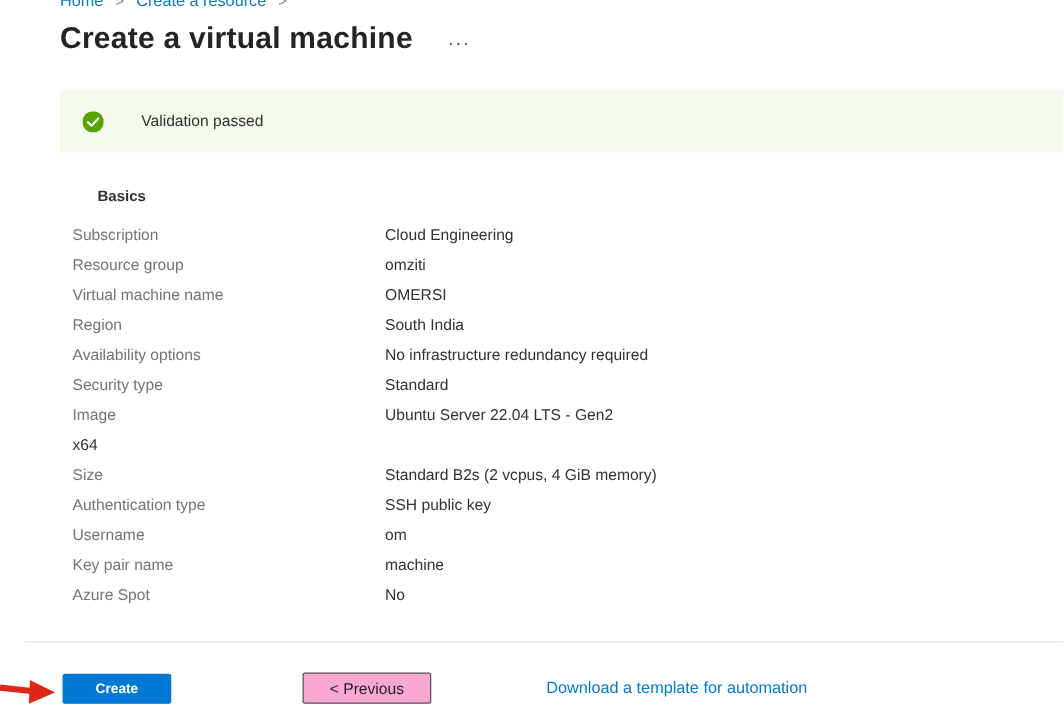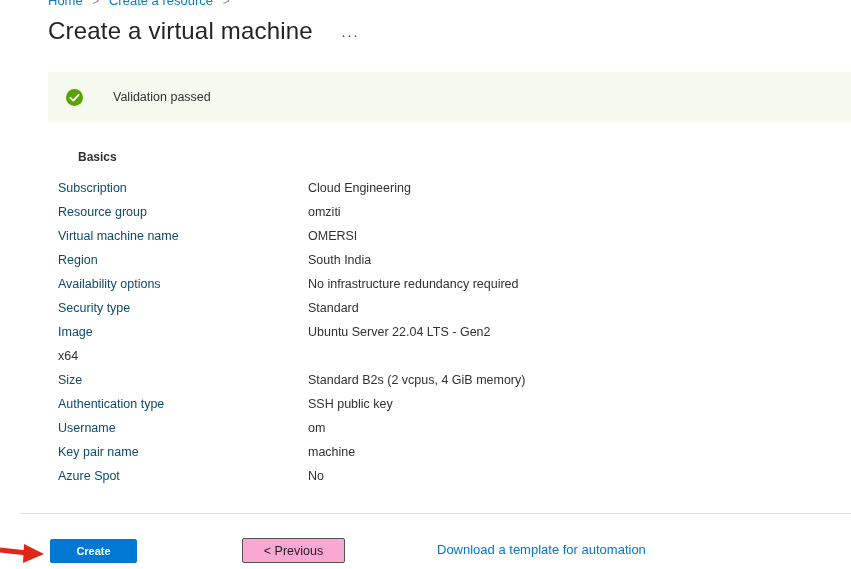--- a/index.html
+++ b/index.html
@@ -26,21 +26,21 @@
     color: #0a7bc2;
     text-decoration: none;
     cursor: pointer;
   }
   .breadcrumb .sep { color: #8a8886; margin: 0 6px; font-size: 12px; }
 
   
   .title-row { position: absolute; top: 17px; left: 48px; display: flex; align-items: center; }
   .page-title {
     font-size: 24px;
-    font-weight: 400;
+    font-weight: 700;
     color: #242424;
     letter-spacing: 0.2px;
   }
   .more-btn {
     margin-left: 28px;
     margin-top: 6px;
     border: none;
     background: transparent;
     color: #4d4b49;
     font-size: 15px;
@@ -73,21 +73,21 @@
     color: #323130;
     padding-left: 20px;
   }
   .rows {
     position: absolute;
     left: 58px;
     top: 176px;
     width: 740px;
   }
   .row { display: flex; height: 24px; align-items: center; }
-  .row .label { width: 250px; font-size: 12.5px; color: #0c4a6e; }
+  .row .label { width: 250px; font-size: 12.5px; color: #737373; }
   .row .value { font-size: 12.5px; color: #323130; }
 
   
   .divider {
     position: absolute;
     left: 20px;
     right: 0;
     top: 513px;
     height: 1px;
     background: #e3e3e3;

